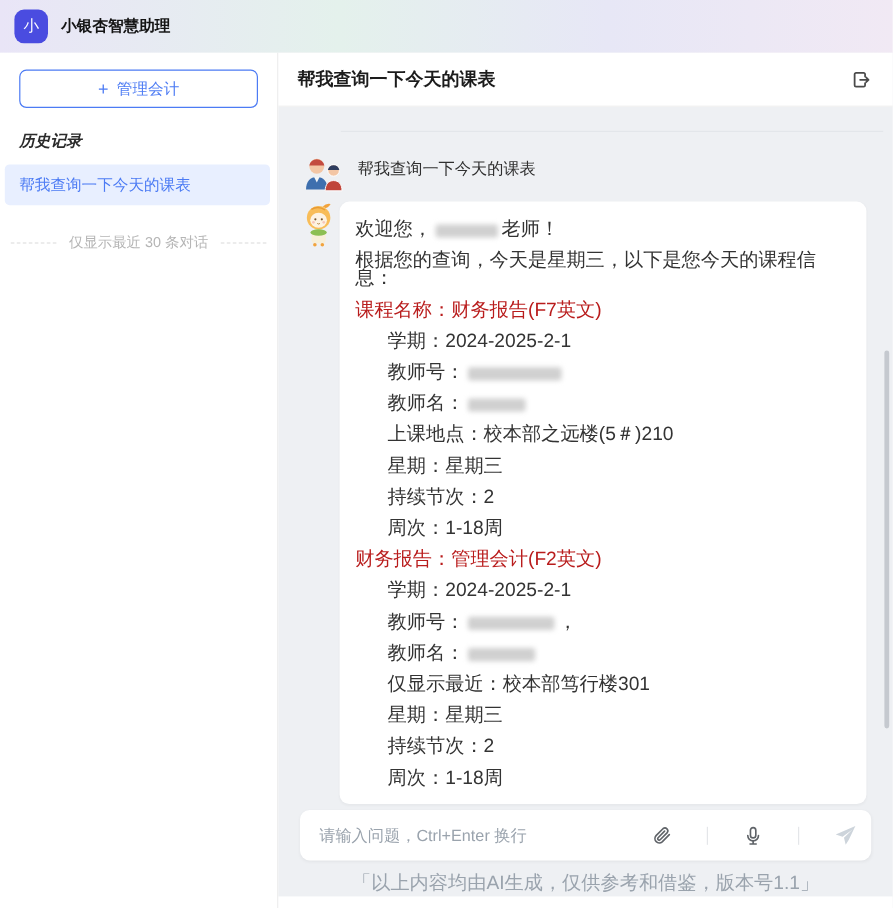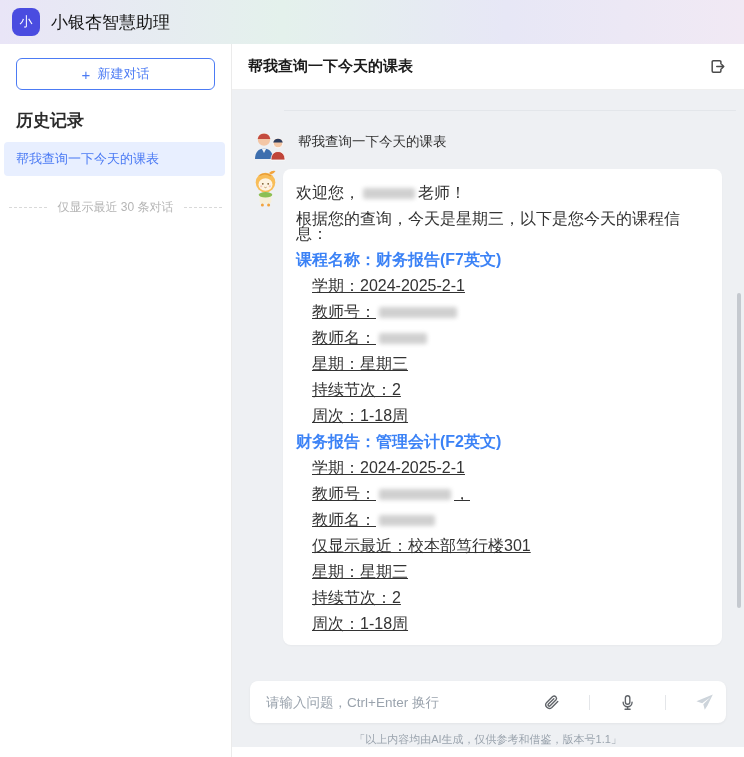--- a/index.html
+++ b/index.html
@@ -10,35 +10,35 @@
   }
   
   .app-header {
     height:44px; display:flex; align-items:center; padding:0 12px;
     background:linear-gradient(90deg,#e9e5f7 0%,#e4f1ec 38%,#e7e7f6 68%,#f1e9f4 100%);
   }
   .logo {
     width:28px; height:28px; border-radius:8px; background:#4a4ce0;
     color:#fff; font-size:13px; display:flex; align-items:center; justify-content:center;
   }
-  .app-title { margin-left:11px; font-size:17px; font-weight:normal; color:#141414; }
+  .app-title { margin-left:11px; font-size:13px; font-weight:bold; color:#141414; }
 
   
   .main { display:flex; height:713px; }
 
   
   .sidebar { width:232px; background:#fff; border-right:1px solid #ebebeb; flex:0 0 232px; }
   .new-chat-btn {
     margin:14px 16px 0; width:calc(100% - 32px); height:32px;
     border:1px solid #4c7bf4; border-radius:6px; background:#fff;
     color:#4c7bf4; font-size:13px; font-family:inherit;
     display:flex; align-items:center; justify-content:center; gap:7px; cursor:pointer;
   }
   .new-chat-plus { font-size:15px; line-height:1; }
-  .history-heading { margin:19px 16px 10px; font-size:17px; font-weight:600; color:#2b2b2b; }
+  .history-heading { margin:19px 16px 10px; font-size:13px; font-weight:600; color:#2b2b2b;font-style:italic; }
   .history-item {
     margin:0 6px 0 4px; padding:0 12px; height:34px; line-height:34px;
     border-radius:4px; font-size:13px; color:#555; cursor:pointer;
     white-space:nowrap; overflow:hidden; text-overflow:ellipsis;
   }
   .history-item.active { background:#e8efff; color:#4c7bf4; }
   .history-note {
     display:flex; align-items:center; justify-content:center; gap:10px;
     margin-top:23px; color:#b5b5b5; font-size:12px;
   }
@@ -59,22 +59,22 @@
   .user-row { display:flex; align-items:center; gap:9px; margin:12px 22px 0 19px; }
   .user-text { font-size:13.5px; color:#2f2f2f; }
 
   .ai-row { display:flex; align-items:flex-start; margin:8px 22px 0 19px; }
   .ai-avatar-box { width:31px; flex:0 0 31px; }
   .ai-card {
     flex:1; background:#fff; border-radius:8px; margin-left:1px;
     padding:16px 16px 3px 13px; box-shadow:0 1px 2px rgba(0,0,0,0.03);
   }
   .line { margin:0 0 11px; font-size:16px; line-height:15px; color:#333; }
-  .course-name { font-weight:bold; color:#3b82f6; }
-  .detail { margin-left:16px;text-decoration:underline; }
+  .course-name { font-weight:normal; color:#b91c1c; }
+  .detail { margin-left:27px; }
   .redacted {
     display:inline-block; height:11px; width:60px; background:#d0d0d0;
     border-radius:2px; filter:blur(2px); vertical-align:middle; margin:0 3px;
   }
   .scrollbar-thumb {
     position:absolute; right:3px; top:203px; width:4px; height:315px;
     border-radius:2px; background:#c5c9cf;
   }
 
   
@@ -84,39 +84,39 @@
     display:flex; align-items:center; padding:0 12px 0 16px;
     box-shadow:0 1px 3px rgba(0,0,0,0.05);
     gap:20px;
   }
   .chat-input {
     flex:1; border:none; outline:none; font-size:13.5px; color:#333;
     font-family:inherit; background:transparent;
   }
   .chat-input::placeholder { color:#9aa3ad; }
   .icon-sep { width:1px; height:15px; background:#e4e6e9; margin:0 9px; }
-  .disclaimer { text-align:center; font-size:11px; color:#9aa3ad; margin-top:9px; }
+  .disclaimer { text-align:center; font-size:16px; color:#9aa3ad; margin-top:9px; }
   .bottom-strip { height:10px; background:#fff; }
 </style>
 </head>
 <body>
 
 <div class="app-header">
   <div class="logo">
     <span>小</span>
   </div>
   <div class="app-title">小银杏智慧助理</div>
 </div>
 
 <div class="main">
 
   <div class="sidebar">
     <button class="new-chat-btn">
       <span class="new-chat-plus">+</span>
-      <span>新建对话</span>
+      <span>管理会计</span>
     </button>
     <div class="history-heading">历史记录</div>
     <div>
         <div class="history-item active">帮我查询一下今天的课表</div>
       </div>
     <div class="history-note">
       <span class="dash"></span>
       <span>仅显示最近 30 条对话</span>
       <span class="dash"></span>
     </div>
@@ -169,20 +169,21 @@
           </svg>
         </div>
         <div class="ai-card">
           <p class="line"><span>欢迎您，</span><span class="redacted" style="width: 52px;"></span><span>老师！</span></p>
           <p class="line">根据您的查询，今天是星期三，以下是您今天的课程信息：</p>
           <div>
               <p class="line course-name">课程名称：财务报告(F7英文)</p>
               <p class="line detail">学期：2024-2025-2-1</p>
               <p class="line detail">教师号：<span class="redacted" style="width: 78px;"></span></p>
               <p class="line detail">教师名：<span class="redacted" style="width: 48px;"></span></p>
+              <p class="line detail">上课地点：校本部之远楼(5＃)210</p>
               <p class="line detail">星期：星期三</p>
               <p class="line detail">持续节次：2</p>
               <p class="line detail">周次：1-18周</p>
               <p class="line course-name">财务报告：管理会计(F2英文)</p>
               <p class="line detail">学期：2024-2025-2-1</p>
               <p class="line detail">教师号：<span class="redacted" style="width: 72px;"></span>，</p>
               <p class="line detail">教师名：<span class="redacted" style="width: 56px;"></span></p>
               <p class="line detail">仅显示最近：校本部笃行楼301</p>
               <p class="line detail">星期：星期三</p>
               <p class="line detail">持续节次：2</p>

